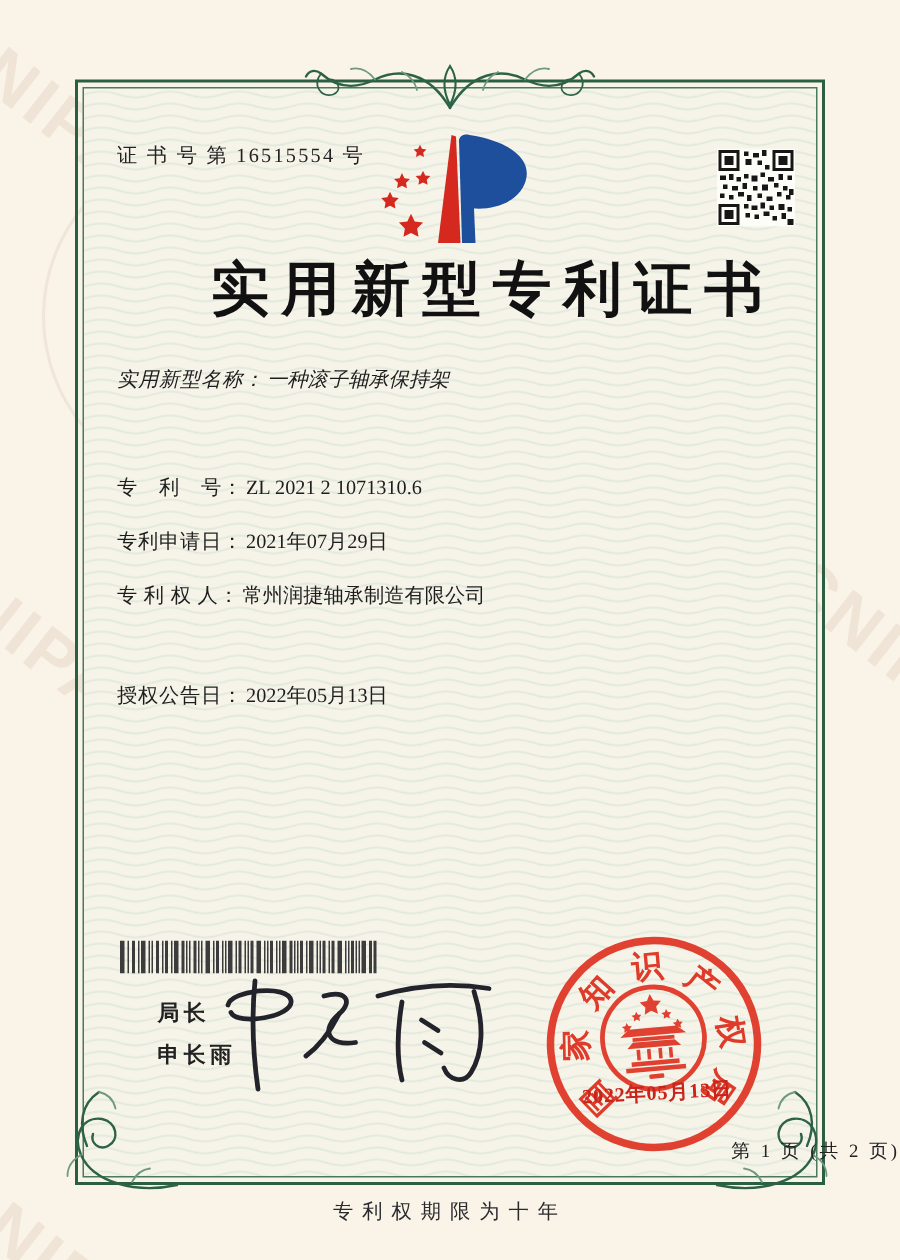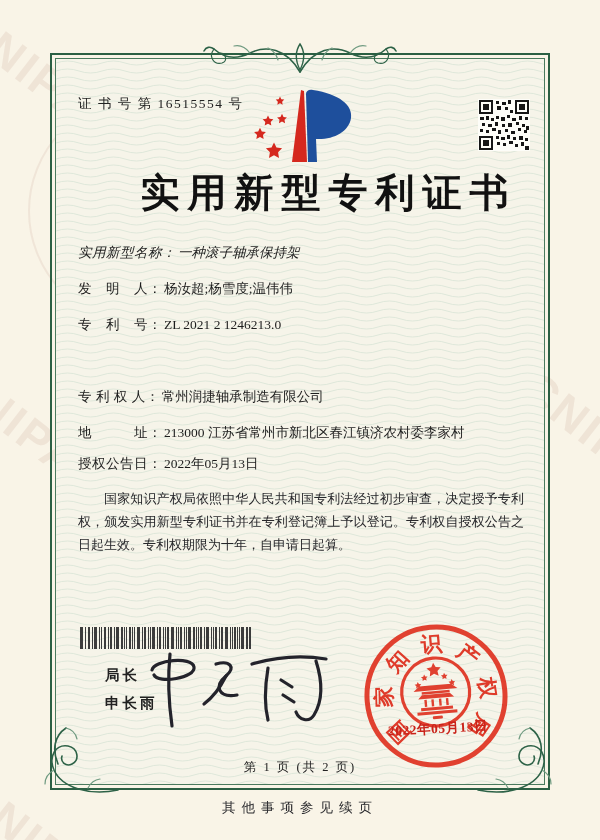--- a/index.html
+++ b/index.html
@@ -35,21 +35,21 @@
          text-align:justify;color:#26262a;}
   .paras p{margin:0;text-indent:2em;}
   .barcode{position:absolute;left:80px;top:627px;}
   .signer{position:absolute;left:85px;font-size:14.5px;font-weight:bold;letter-spacing:3px;
           font-family:"Liberation Sans","DejaVu Sans",sans-serif;color:#222;margin-left:20px;}
   .signature{position:absolute;left:140px;top:640px;}
   .seal{position:absolute;left:360px;top:620px;transform:rotate(-5deg);z-index:4;}
   .seal-date{position:absolute;left:368px;top:720px;width:140px;text-align:center;
              font-size:13.5px;font-weight:bold;color:#c9231a;transform:rotate(-3deg);
              letter-spacing:0.5px;z-index:5;}
-  .page-info{position:absolute;left:0;top:759px;width:600px;text-align:center;
+  .page-info{position:absolute;left:0;top:759px;width:600px;text-align:right;
              font-size:12.5px;letter-spacing:2px;color:#222;}
   .continuation{position:absolute;left:0;top:799px;width:600px;text-align:center;
                 font-size:13.5px;letter-spacing:6px;color:#2a2a2e;}
 </style>
 </head>
 <body>
 
 <div class="page">
 
   <div class="wm" style="left:-18px;top:-2px;">CNIPA</div>
@@ -188,39 +188,35 @@
           <rect x="43" y="43" width="3" height="4"></rect>
           <rect x="47" y="47" width="4" height="4"></rect>
       </g>
     </svg>
 
     <div class="title">实用新型专利证书</div>
 
     <div class="row" style="top:244px;font-style:italic;">
       <span class="lbl">实用新型名称：</span><span class="val">一种滚子轴承保持架</span>
     </div>
-    <div class="row" style="top:280px;">
-      <span class="lbl">发　明　人：</span><span class="val">杨汝超;杨雪度;温伟伟</span>
-    </div>
     <div class="row" style="top:316px;">
-      <span class="lbl">专　利　号：</span><span class="val">ZL 2021 2 1246213.0</span>
+      <span class="lbl">专　利　号：</span><span class="val">ZL 2021 2 1071310.6</span>
+    </div>
+    <div class="row" style="top:352px;">
+      <span class="lbl">专利申请日：</span><span class="val">2021年07月29日</span>
     </div>
     <div class="row" style="top:388px;">
       <span class="lbl">专 利 权 人：</span><span class="val">常州润捷轴承制造有限公司</span>
     </div>
-    <div class="row" style="top:424px;">
-      <span class="lbl">地　　　址：</span><span class="val">213000 江苏省常州市新北区春江镇济农村委李家村</span>
-    </div>
 
     <div class="row" style="top:455px;">
       <span class="lbl">授权公告日：</span><span class="val">2022年05月13日</span>
     </div>
 
     <div class="paras">
-      <p>国家知识产权局依照中华人民共和国专利法经过初步审查，决定授予专利权，颁发实用新型专利证书并在专利登记簿上予以登记。专利权自授权公告之日起生效。专利权期限为十年，自申请日起算。</p>
     </div>
 
     <svg class="barcode" width="172" height="22" viewBox="0 0 172 22">
       <g fill="#3c3c3c">
         <rect x="0" width="3" height="22"></rect>
           <rect x="5" width="1" height="22"></rect>
           <rect x="8" width="2" height="22"></rect>
         <rect x="12" width="1" height="22"></rect>
           <rect x="14" width="3" height="22"></rect>
           <rect x="19" width="1" height="22"></rect>
@@ -320,16 +316,16 @@
           <rect x="-16" y="15" width="32" height="3"></rect>
           <rect x="-20" y="19" width="40" height="3"></rect>
           <rect x="-5" y="24" width="10" height="3" rx="1"></rect>
         </g>
       </g>
     </svg>
 
     <div class="seal-date">2022年05月13日</div>
 
     <div class="page-info">第 1 页 (共 2 页)</div>
-    <div class="continuation">其他事项参见续页</div>
+    <div class="continuation">专利权期限为十年</div>
 
   </div>
 </div>
 
 </body></html>

